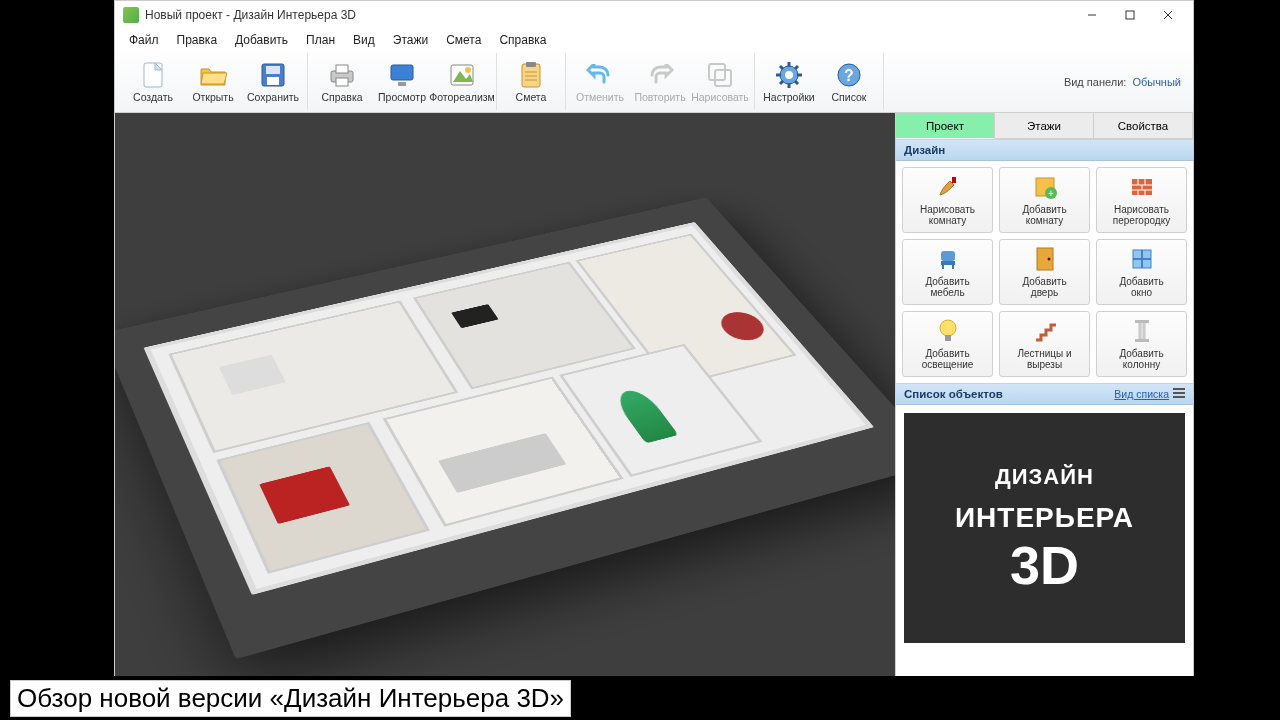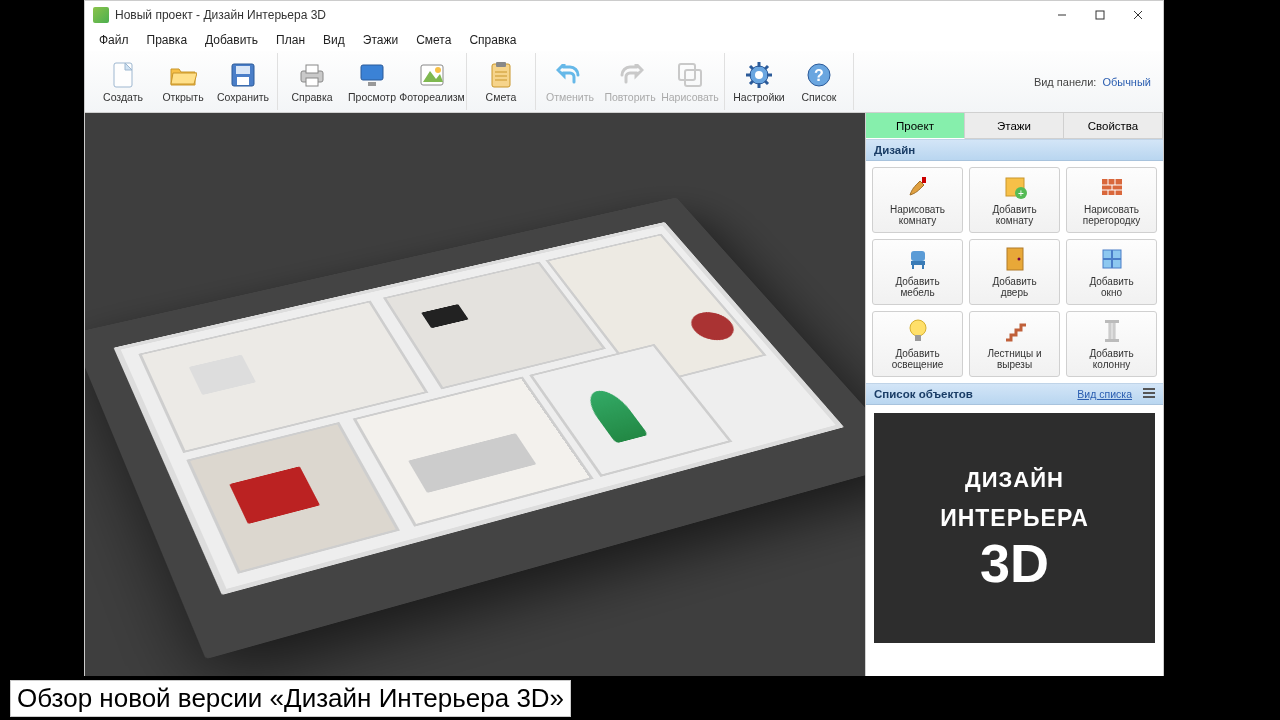--- a/index.html
+++ b/index.html
@@ -1,17 +1,17 @@
 <!DOCTYPE html>
 <html><head>
 <meta charset="utf-8">
 <style>
 * { box-sizing: border-box; margin: 0; padding: 0; font-family: "Segoe UI", Tahoma, sans-serif; }
 body { background: #000; width: 1280px; height: 720px; overflow: hidden; position: relative; }
-.letterbox { position: absolute; left: 84px; top: 0; width: 1080px; height: 720px; background: #fff; border: 1px solid #ccc; }
+.letterbox { position: absolute; left: 114px; top: 0; width: 1080px; height: 720px; background: #fff; border: 1px solid #ccc; }
 .titlebar { height: 28px; display: flex; align-items: center; padding: 0 6px 0 8px; background: #fff; font-size: 12px; color: #333; }
 .titlebar .app-icon { width: 16px; height: 16px; margin-right: 6px; background: linear-gradient(135deg,#8bc34a,#4caf50); border-radius: 2px; }
 .titlebar .title { flex: 1; }
 .win-btn { width: 38px; height: 28px; display: flex; align-items: center; justify-content: center; font-size: 10px; color: #333; }
 .menubar { height: 22px; display: flex; align-items: center; padding: 0 6px; font-size: 12px; color: #222; gap: 2px; }
 .menubar .mitem { padding: 2px 8px; cursor: default; }
 .toolbar { height: 62px; background: linear-gradient(#fefefe, #f3f5f7); border-bottom: 1px solid #d0d0d0; display: flex; align-items: stretch; padding: 2px 4px; }
 .tool-group { display: flex; align-items: stretch; padding: 0 4px; border-right: 1px solid #e0e0e0; }
 .tool-group:last-child { border-right: none; }
 .tbtn { display: flex; flex-direction: column; align-items: center; justify-content: center; width: 60px; font-size: 10.5px; color: #333; cursor: pointer; border: 1px solid transparent; border-radius: 3px; }
@@ -26,25 +26,25 @@
 .viewport .room { position: absolute; background: #f5f5f5; border: 3px solid #cecece; }
 .sidebar { width: 298px; background: #fafafa; border-left: 1px solid #d0d0d0; display: flex; flex-direction: column; }
 .tabs { display: flex; height: 26px; border-bottom: 1px solid #d0d0d0; }
 .tab { flex: 1; font-size: 11.5px; display: flex; align-items: center; justify-content: center; background: #ececec; border-right: 1px solid #d0d0d0; cursor: pointer; }
 .tab.active { background: #86efac; border-bottom: 1px solid #fff; margin-bottom: -1px; }
 .section-header { background: linear-gradient(#d3e5f7,#b9d6f0); font-size: 11.5px; font-weight: bold; color: #1a3d66; padding: 4px 8px; border-top: 1px solid #c0d4e8; border-bottom: 1px solid #a8c3dd; display: flex; align-items: center; justify-content: space-between; }
 .design-grid { display: grid; grid-template-columns: repeat(3, 1fr); gap: 6px; padding: 6px; background: #fff; }
 .dbtn { border: 1px solid #d0d0d0; background: linear-gradient(#fdfdfd,#f1f1f1); border-radius: 3px; height: 66px; display: flex; flex-direction: column; align-items: center; justify-content: center; font-size: 10px; color: #333; text-align: center; line-height: 1.15; cursor: pointer; padding: 4px; }
 .dbtn .dicon { width: 26px; height: 26px; margin-bottom: 4px; display:flex; align-items:center; justify-content:center; }
 .object-list { flex: 1; background: #fff; padding: 0; }
-.view-link { font-size: 10.5px; color: #2a5db0; text-decoration: underline; font-weight: normal; display: flex; align-items: center; gap: 11px; }
+.view-link { font-size: 10.5px; color: #2a5db0; text-decoration: underline; font-weight: normal; display: flex; align-items: center; gap: 4px; }
 .view-link .list-icon { width: 12px; height: 12px; background: repeating-linear-gradient(#555 0 2px, transparent 2px 4px); }
 .promo { margin: 8px; width: calc(100% - 16px); height: 230px; background: #2d2d2d; display: flex; flex-direction: column; align-items: center; justify-content: center; color: #fff; font-weight: bold; text-align: center; }
 .promo .l1 { font-size: 22px; letter-spacing: 1px; }
-.promo .l2 { font-size: 23px; letter-spacing: 1px; margin-top: 12px; }
+.promo .l2 { font-size: 28px; letter-spacing: 1px; margin-top: 12px; }
 .promo .l3 { font-size: 54px; font-weight: 900; line-height: 1; margin-top: 4px; }
 .caption-bar { position: absolute; left: 0; bottom: 0; width: 100%; height: 44px; background: #000; color: #fff; font-size: 26px; display: flex; align-items: center; padding: 8px 10px; box-sizing: border-box; }
 .caption-bar .cap-box { background: #fff; color: #000; padding: 2px 6px; border: 1px solid #ccc; }
 svg { display: block; }
 </style>
 </head>
 <body>
 
 <div class="letterbox">
 

